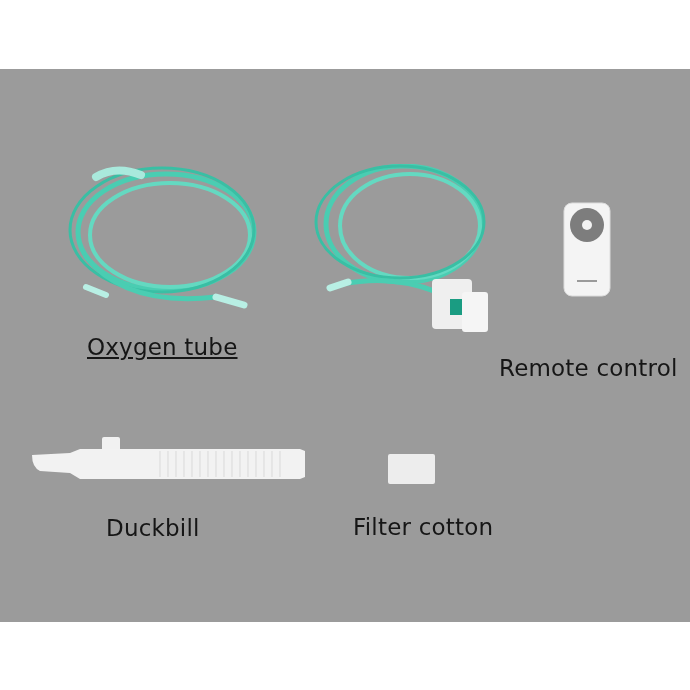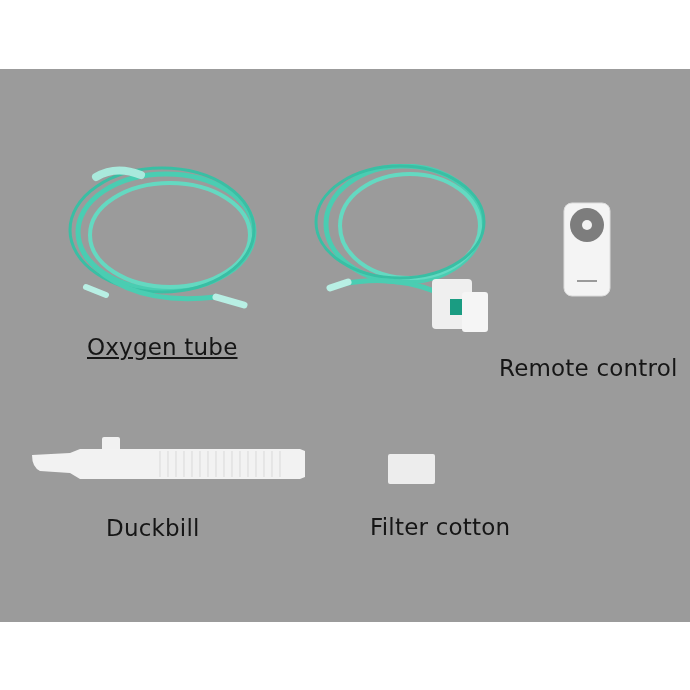--- a/index.html
+++ b/index.html
@@ -79,15 +79,15 @@
       </g>
     </svg>
   </div>
   <div class="label" style="left:106px; top:446px;text-align:right;">Duckbill</div>
 
   <div class="item" style="left:388px; top:385px;">
     <svg width="48" height="32" viewBox="0 0 48 32">
       <rect x="0" y="0" width="47" height="30" rx="2" fill="#ededed"></rect>
     </svg>
   </div>
-  <div class="label" style="left:370px; top:445px;">Filter cotton</div>
+  <div class="label" style="left:353px; top:445px;">Filter cotton</div>
 
 </div>
 
 </body></html>

